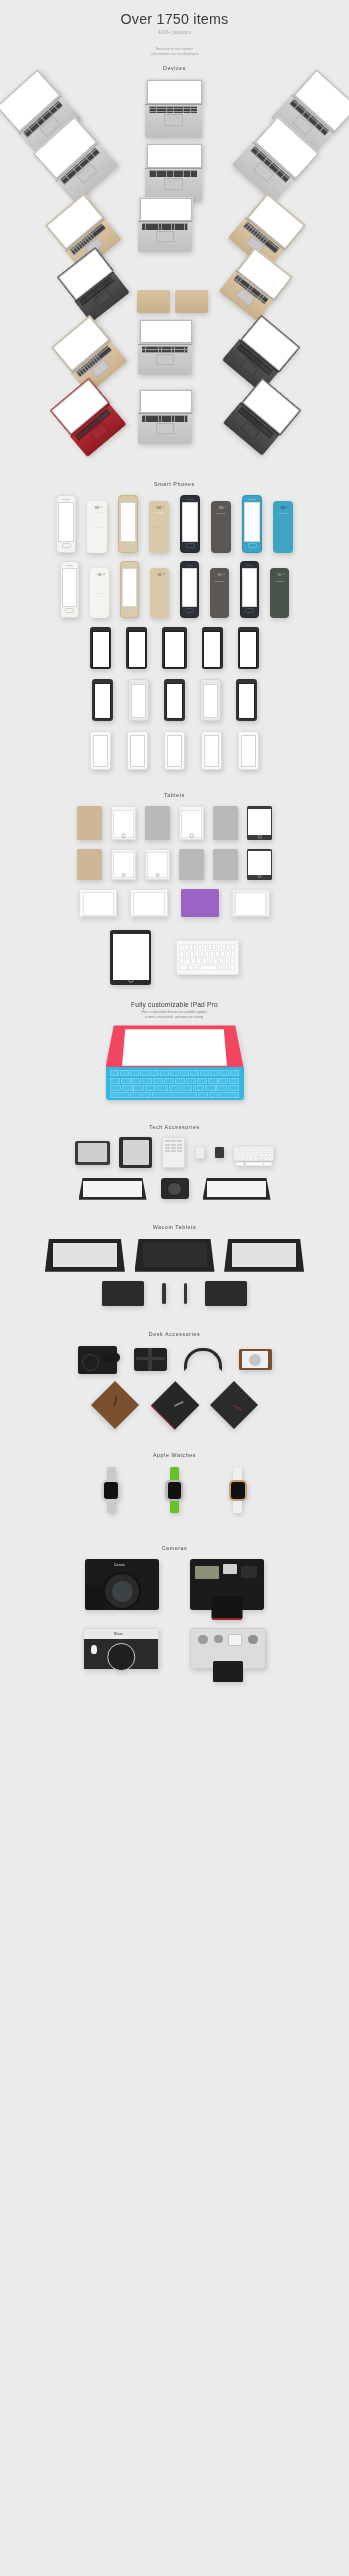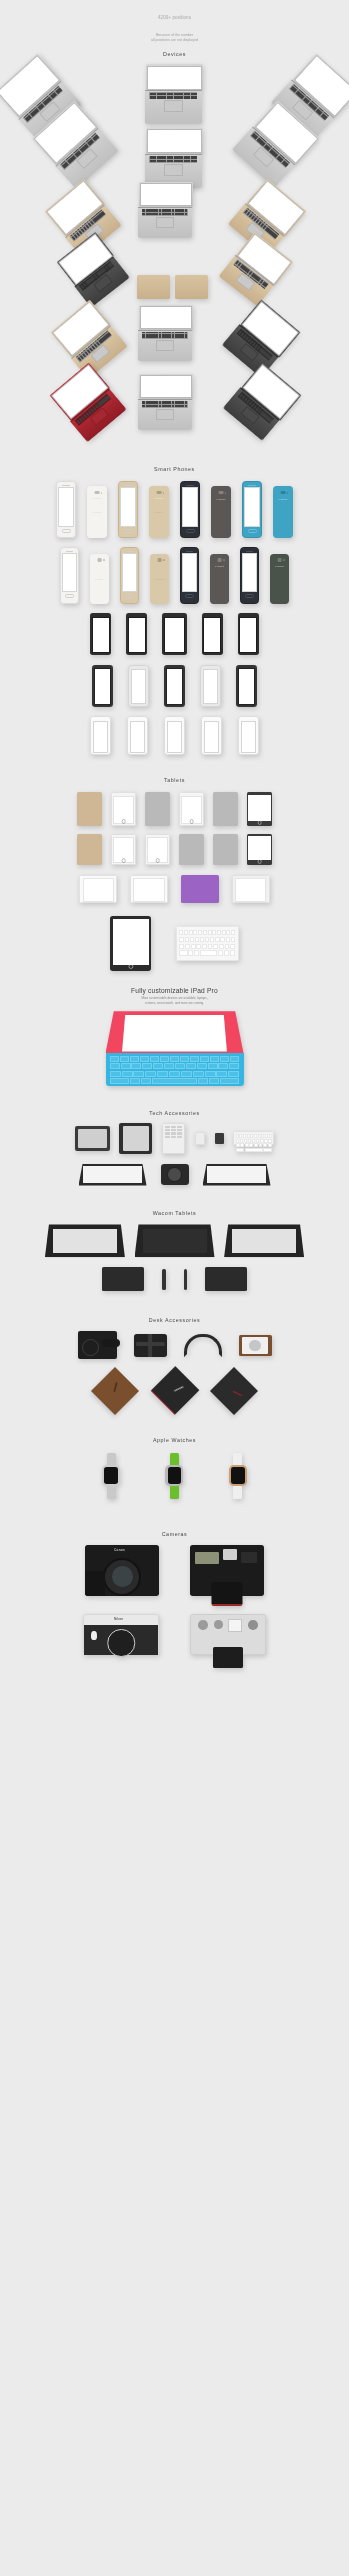--- a/index.html
+++ b/index.html
@@ -90,20 +90,21 @@
 
   
   .cam-body{border-radius:2.7px;position:relative;}
 </style>
 </head>
 <body>
 
 <div class="page">
 
   <div class="hero">
+    <div class="hero-title">Over 1750 items</div>
     <div class="hero-sub">4200+ positions</div>
     <div class="hero-note">
       <div>Because of the number</div>
       <div>all positions are not displayed</div>
     </div>
   </div>
 
   <div class="sec-head" style="margin-top:7.4px;">Devices</div>
 
   <div class="band" style="height:122px;margin-top:3.2px;">

